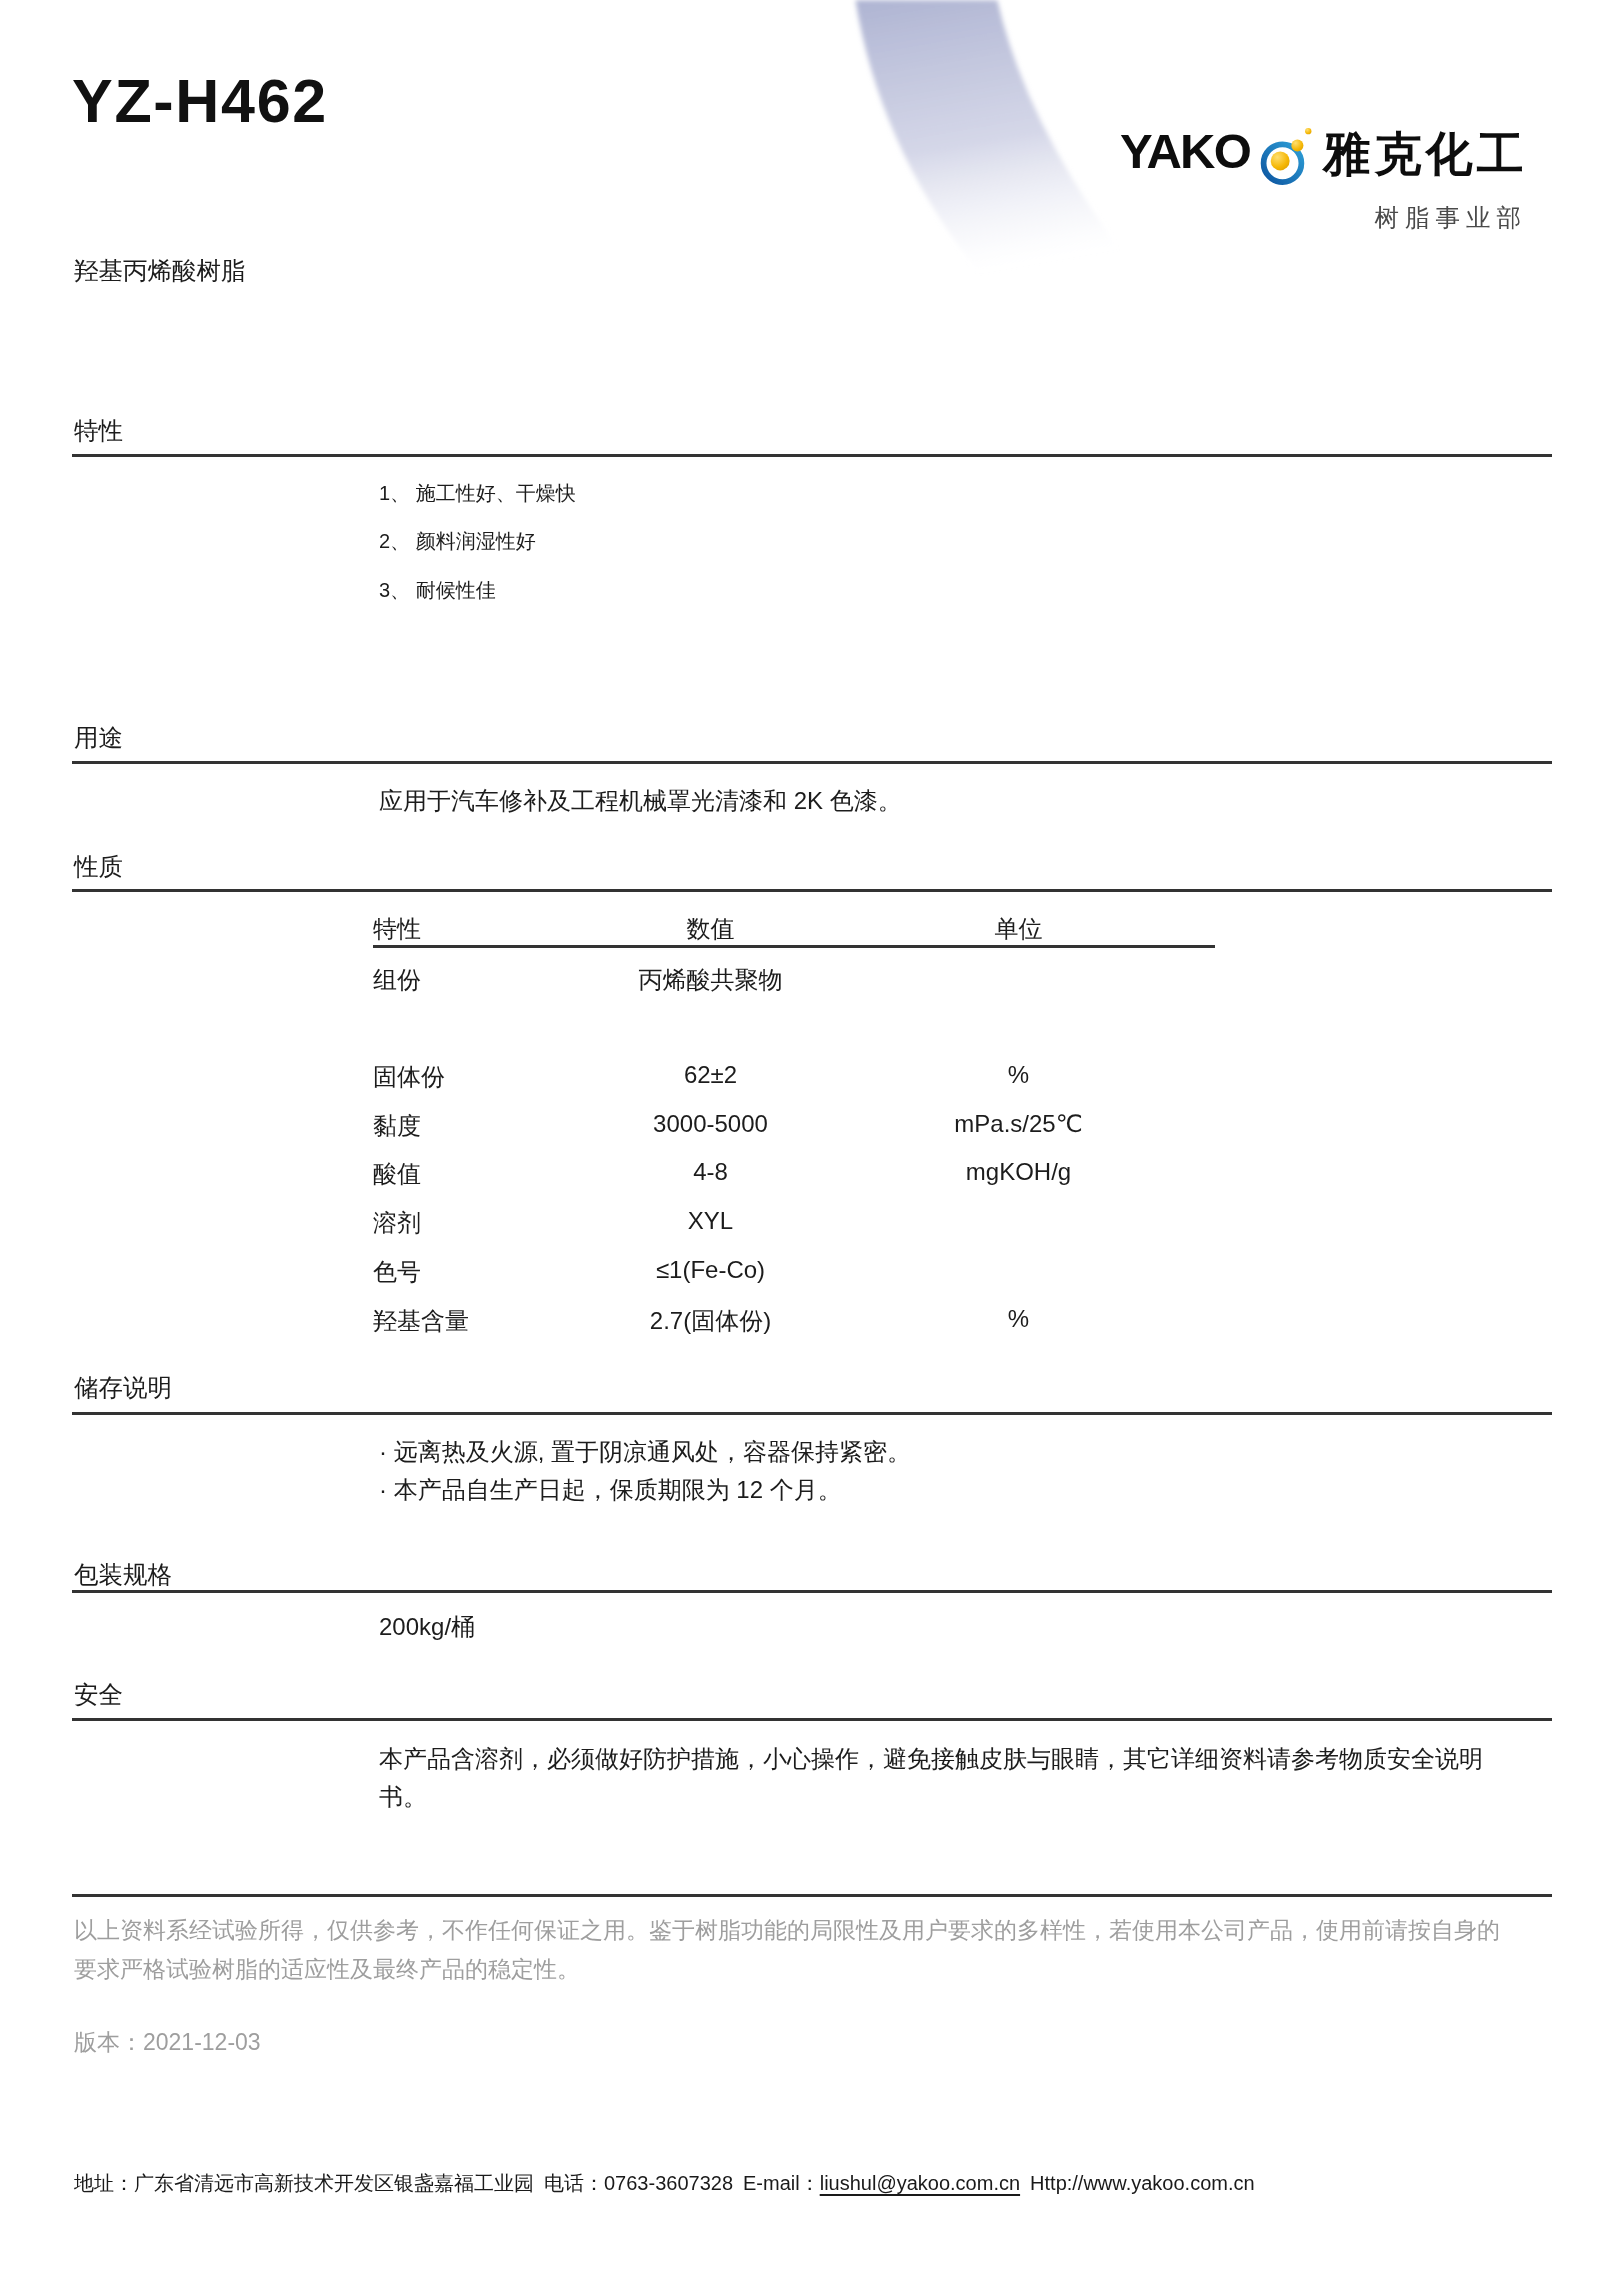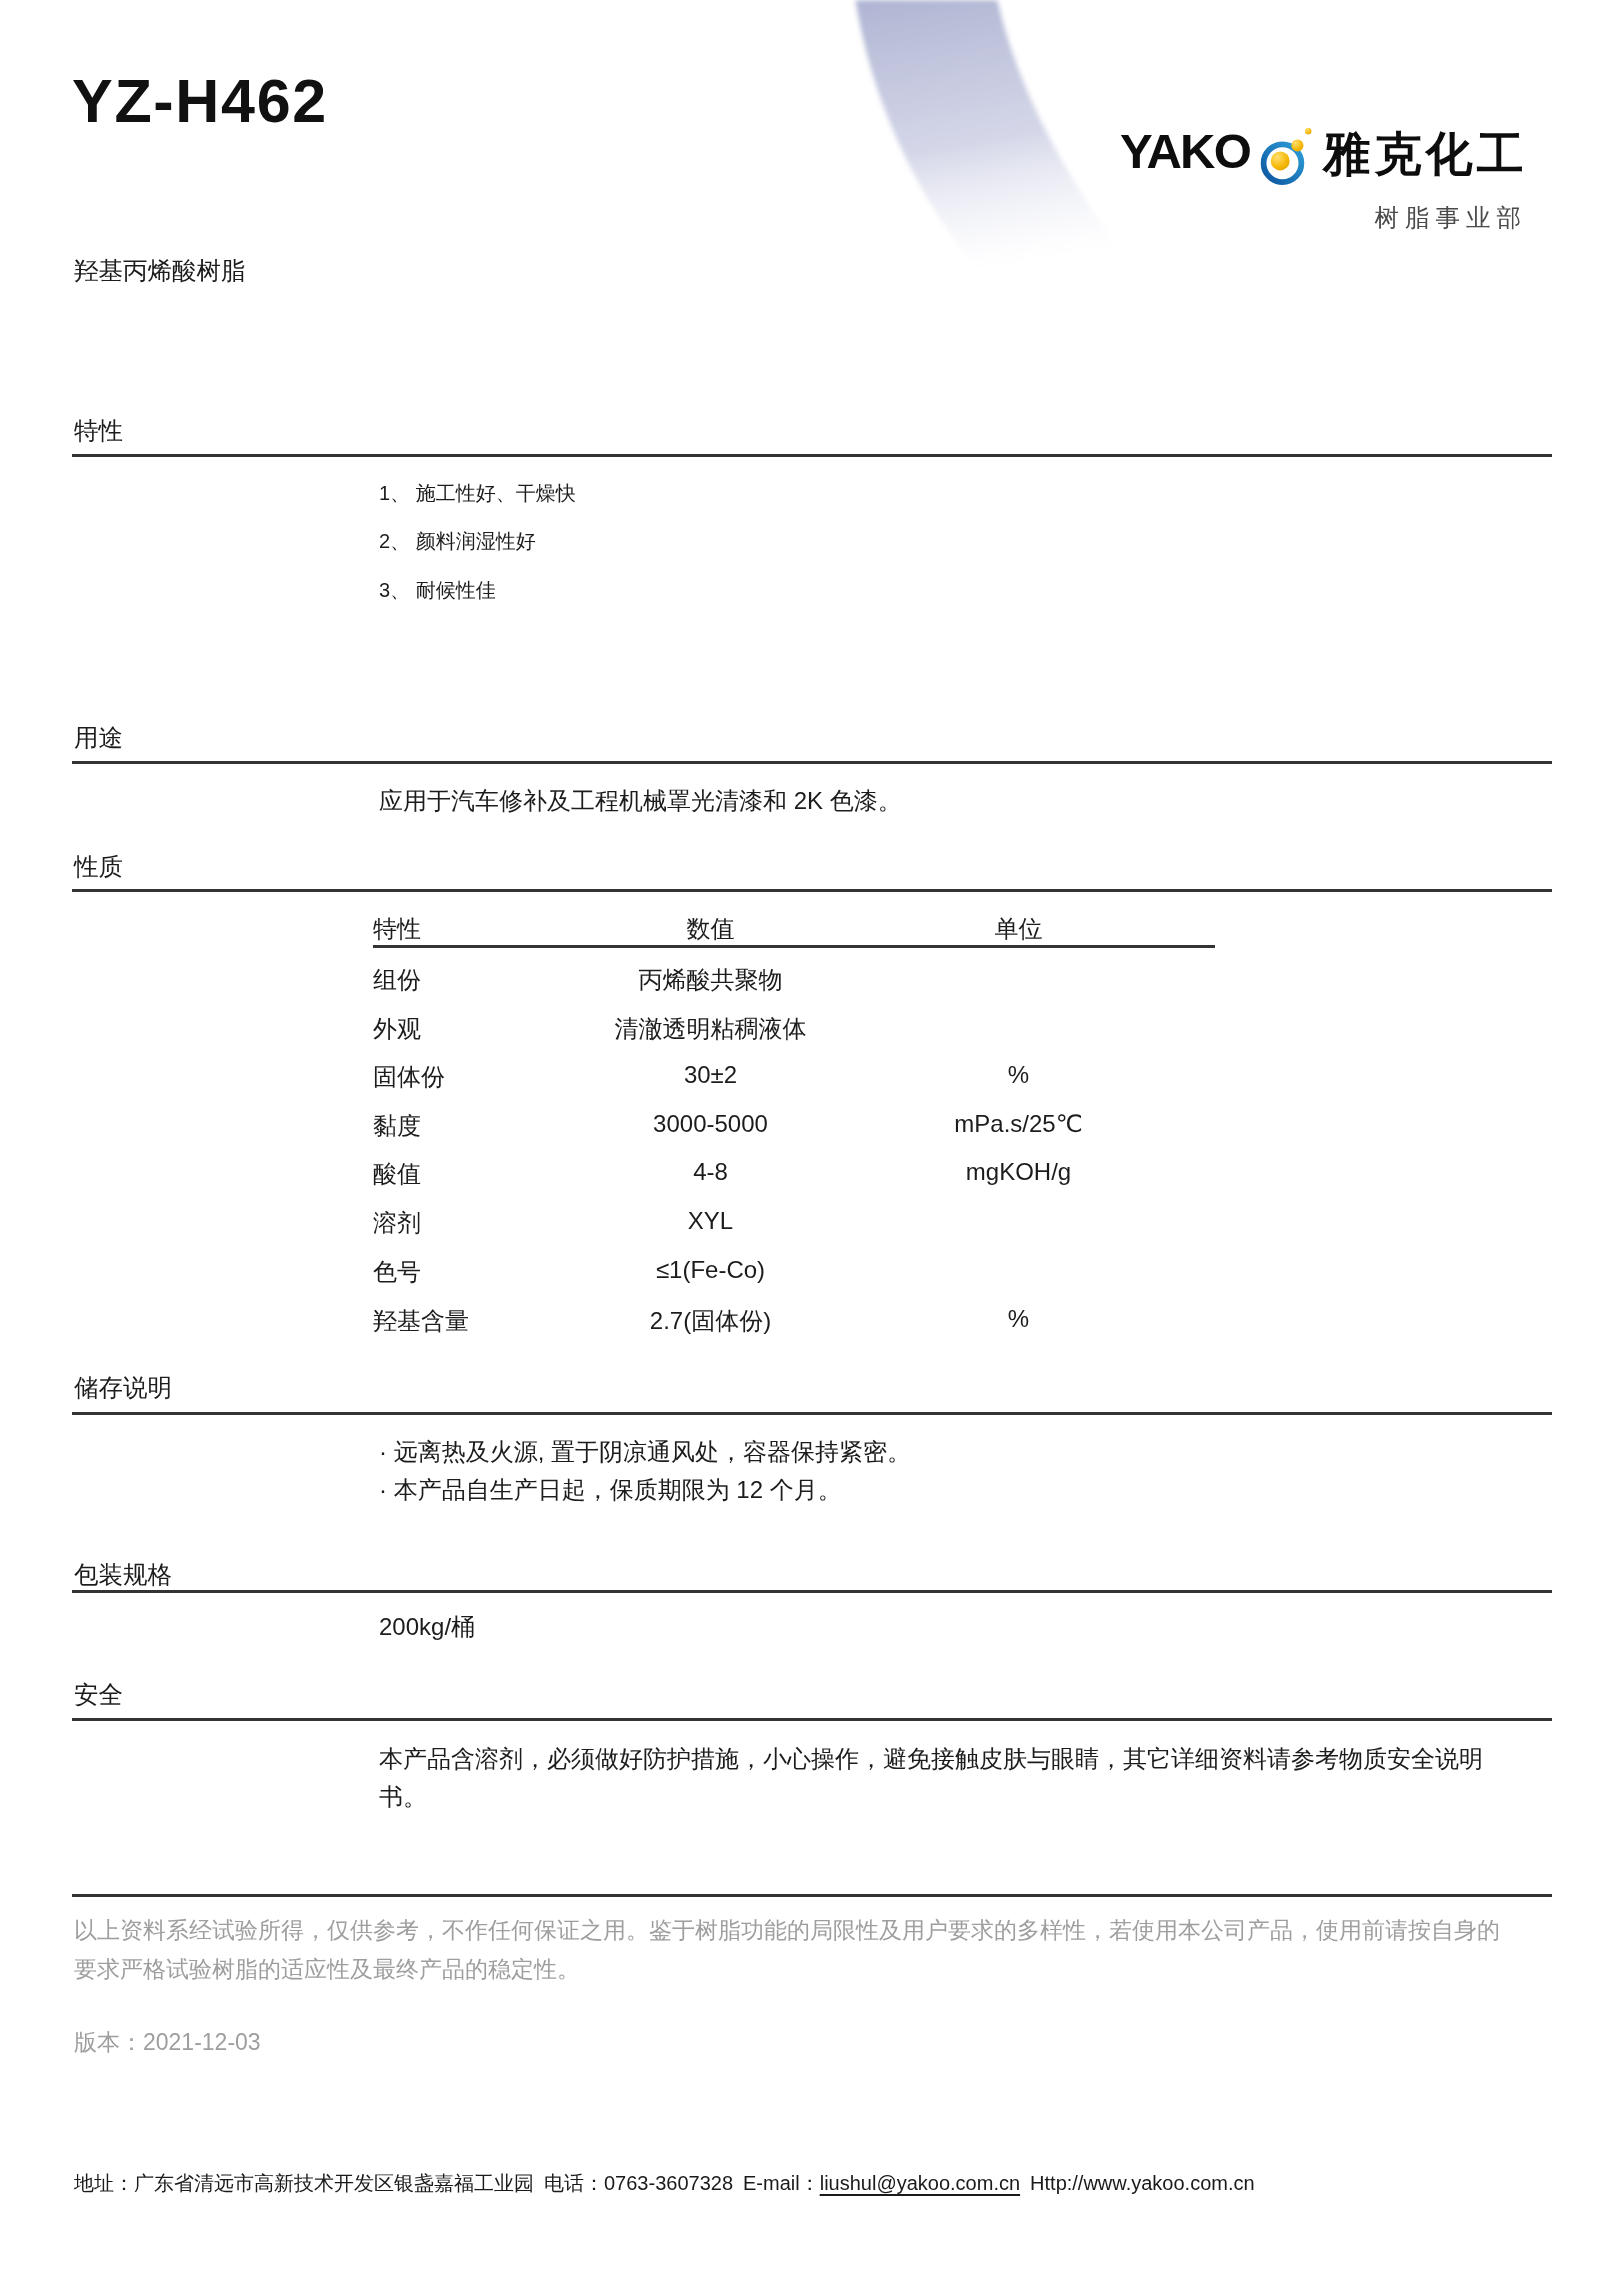--- a/index.html
+++ b/index.html
@@ -122,28 +122,23 @@
   <div class="t-head-label">特性</div>
   <div class="t-head-value">数值</div>
   <div class="t-head-unit">单位</div>
   <div class="t-underline"></div>
 
   <div class="t-row" style="top:964px;">
     <span class="t-label">组份</span>
     <span class="t-value">丙烯酸共聚物</span>
     <span class="t-unit"></span>
   </div>
-  <div class="t-row" style="top:1013px;">
-    <span class="t-label">外观</span>
-    <span class="t-value">清澈透明粘稠液体</span>
-    <span class="t-unit"></span>
-  </div>
   <div class="t-row" style="top:1061px;">
     <span class="t-label">固体份</span>
-    <span class="t-value">30±2</span>
+    <span class="t-value">62±2</span>
     <span class="t-unit">%</span>
   </div>
   <div class="t-row" style="top:1110px;">
     <span class="t-label">黏度</span>
     <span class="t-value">3000-5000</span>
     <span class="t-unit">mPa.s/25℃</span>
   </div>
   <div class="t-row" style="top:1158px;">
     <span class="t-label">酸值</span>
     <span class="t-value">4-8</span>

